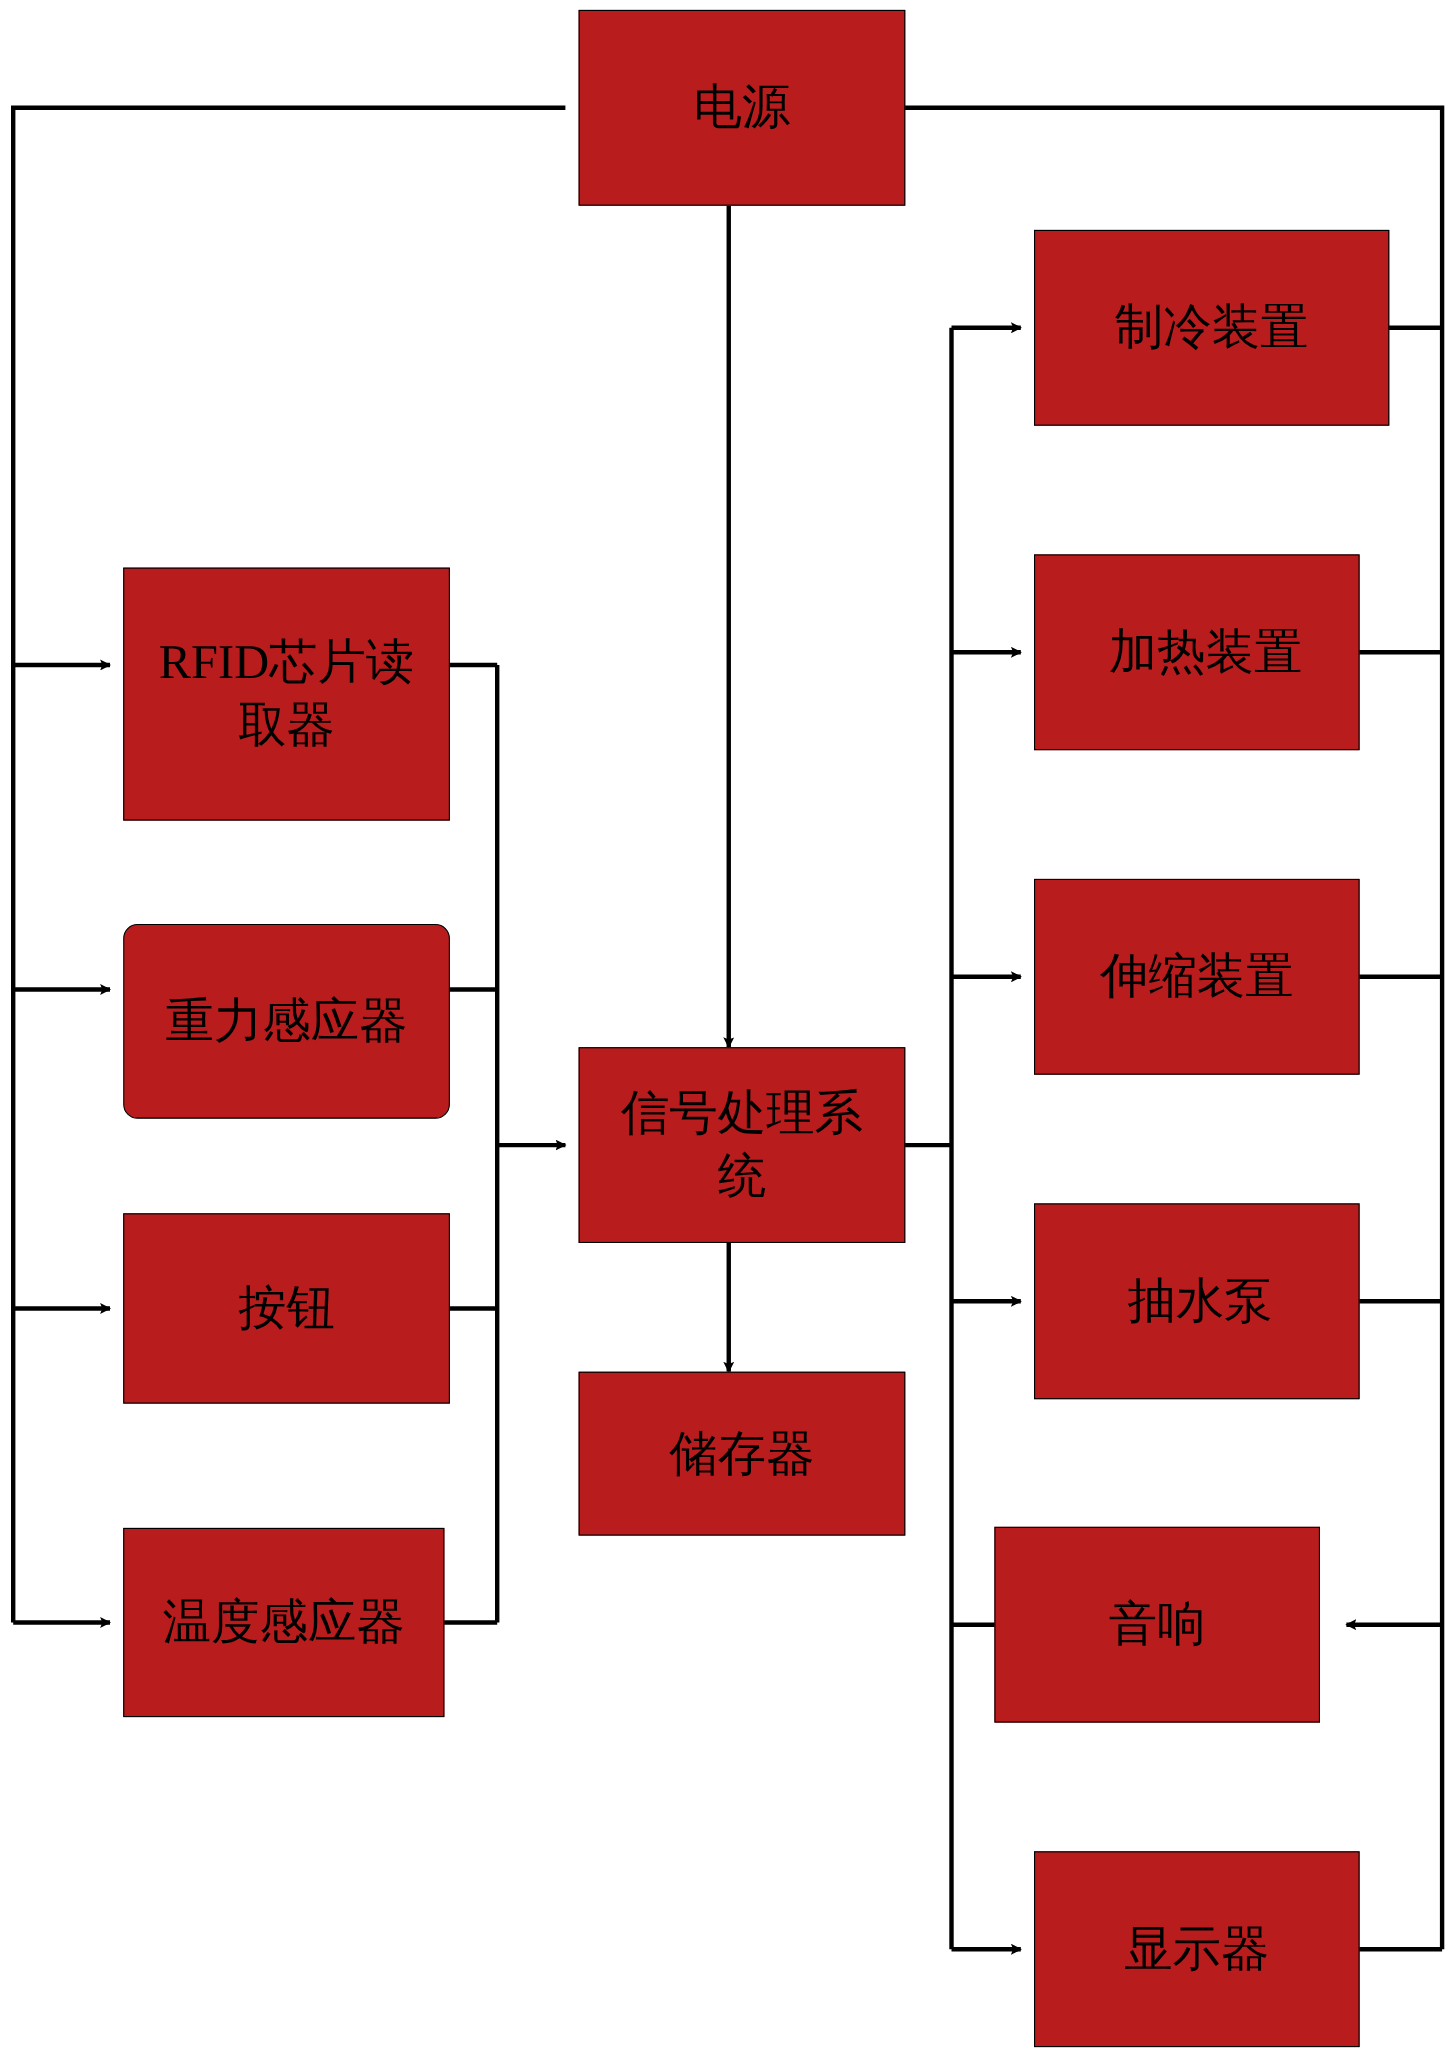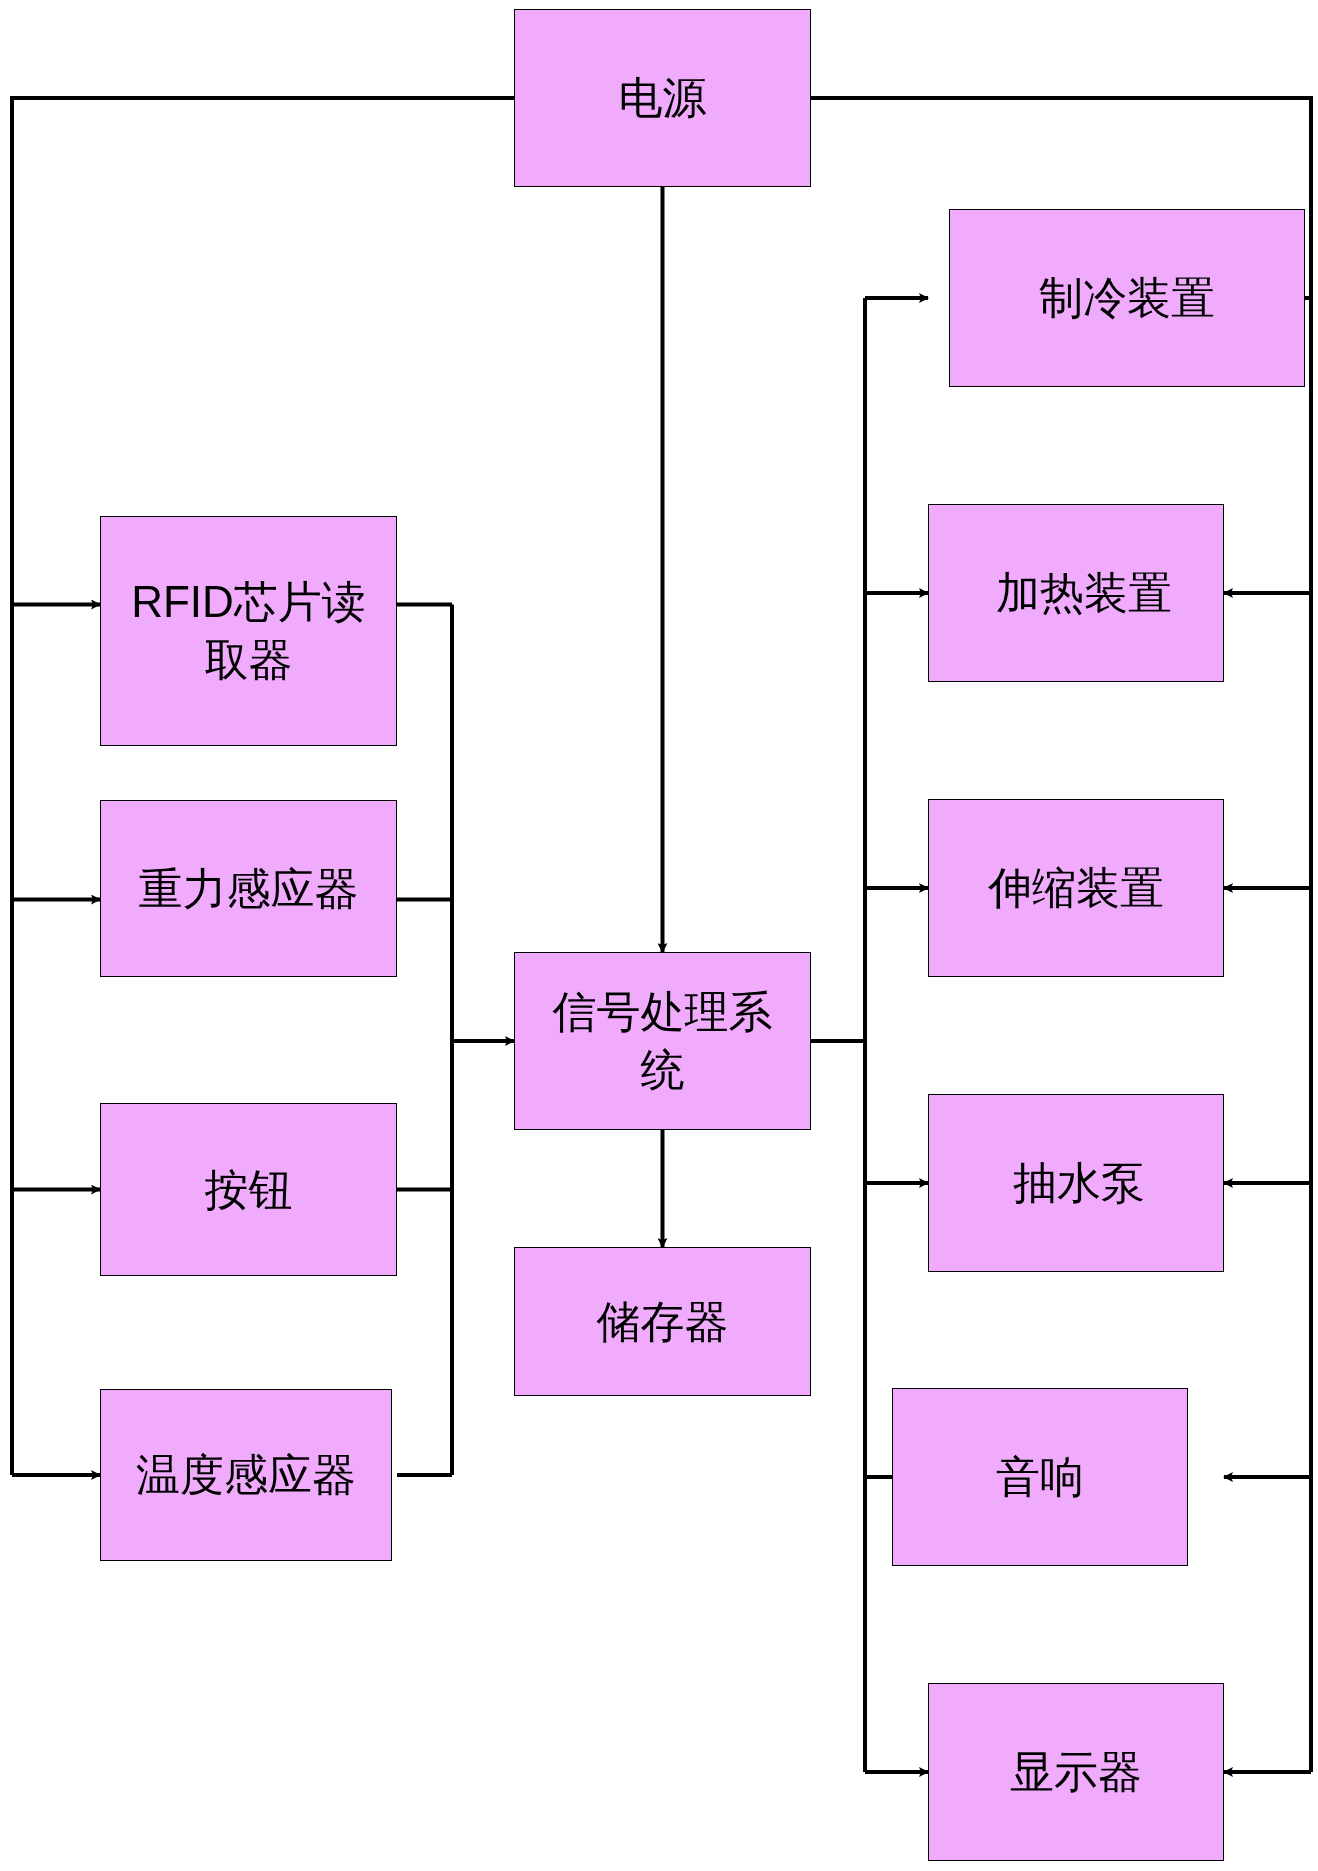--- a/index.html
+++ b/index.html
@@ -1,25 +1,26 @@
 <!DOCTYPE html>
 <html><head>
 <meta charset="utf-8">
 <style>
   html, body { margin: 0; padding: 0; background: #ffffff; }
   body { width: 1318px; height: 1871px; position: relative; overflow: hidden; }
   svg.wires { position: absolute; left: 0; top: 0; width: 1318px; height: 1871px; }
   .box {
     position: absolute; box-sizing: border-box;
-    border: 1.5px solid #000; background: #f0abfc;
+    border: 1.5px solid #000; background: #b91c1c;
     display: flex; align-items: center; justify-content: center;
     text-align: center;
-    font-family: Liberation Sans, sans-serif;
+    font-family: Liberation Serif, serif;
     font-size: 44px; line-height: 58px; color: #000;
     padding: 0 18px;
+    margin-left: 12px;
   }
   .box span { display: block; }
 </style>
 </head>
 <body>
 
 <svg class="wires" xmlns="http://www.w3.org/2000/svg">
   <defs>
     <marker id="arr" markerWidth="10" markerHeight="10" refX="9" refY="5" orient="auto" markerUnits="userSpaceOnUse" viewBox="0 0 10 10">
       <path d="M0,0 L10,5 L0,10 L2,5 z" fill="#000"></path>
@@ -57,38 +58,38 @@
     </g>
 </svg>
 
 <div class="box" id="n-power" style="left:514px;top:9px;width:297px;height:178px;">
     <span>电源</span>
   </div>
 
 <div class="box" id="n-rfid" style="left:100px;top:516px;width:297px;height:230px;">
     <span>RFID芯片读取器</span>
   </div>
-<div class="box" id="n-gravity" style="left:100px;top:800px;width:297px;height:177px;">
+<div class="box" id="n-gravity" style="left:100px;top:840px;width:297px;height:177px;border-radius:13px;">
     <span>重力感应器</span>
   </div>
 <div class="box" id="n-button" style="left:100px;top:1103px;width:297px;height:173px;">
     <span>按钮</span>
   </div>
 <div class="box" id="n-temperature" style="left:100px;top:1389px;width:292px;height:172px;">
     <span>温度感应器</span>
   </div>
 
 <div class="box" id="n-signal" style="left:514px;top:952px;width:297px;height:178px;">
     <span>信号处理系统</span>
   </div>
 <div class="box" id="n-storage" style="left:514px;top:1247px;width:297px;height:149px;">
     <span>储存器</span>
   </div>
 
-<div class="box" id="n-cooling" style="left:949px;top:209px;width:356px;height:178px;">
+<div class="box" id="n-cooling" style="left:928px;top:209px;width:323px;height:178px;">
     <span>制冷装置</span>
   </div>
 <div class="box" id="n-heating" style="left:928px;top:504px;width:296px;height:178px;padding-left:34px;">
     <span>加热装置</span>
   </div>
 <div class="box" id="n-telescopic" style="left:928px;top:799px;width:296px;height:178px;">
     <span>伸缩装置</span>
   </div>
 <div class="box" id="n-pump" style="left:928px;top:1094px;width:296px;height:178px;padding-left:24px;">
     <span>抽水泵</span>

